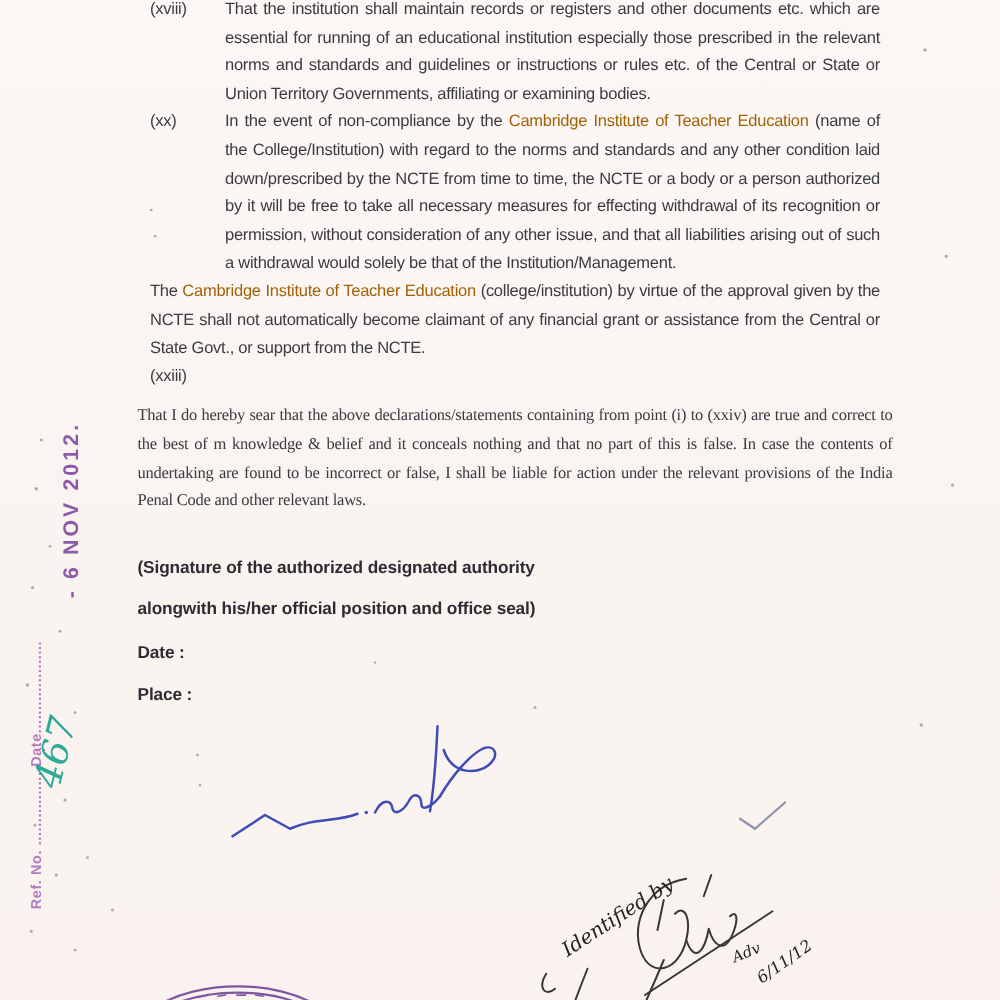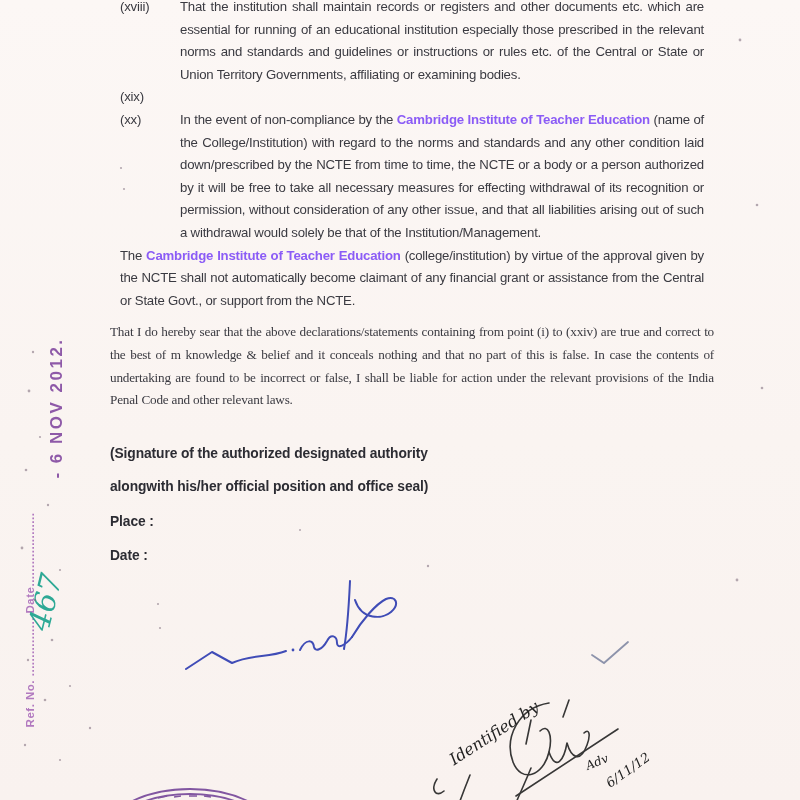--- a/index.html
+++ b/index.html
@@ -12,21 +12,21 @@
 
   
   .doc{
     position:absolute;left:0;top:-4px;width:800px;
     color:#3a3a41;font-size:13.2px;letter-spacing:-0.2px;line-height:22.6px;
   }
   .clauses{margin-left:120px;width:584px;}
   .clause{display:flex;}
   .clause .num{flex:0 0 60px;}
   .clause .txt{flex:1;text-align:justify;text-align-last:left;}
-  .clause .txt b{color:#8b5cf6;font-weight:700;}
+  .clause .txt b{color:#a16207;font-weight:400;}
   .closing{
     margin-left:110px;width:604px;margin-top:9px;
     text-align:justify;text-align-last:left;font-family:Liberation Serif, serif;
   }
   .sigblock{margin-left:110px;margin-top:31px;font-weight:700;color:#2c2c33;font-size:13.8px;letter-spacing:-0.1px;}
   .sigline{margin-bottom:11px;}
   .fieldlabel{margin-top:12px;}
 
   
   .stamp-date{
@@ -62,49 +62,49 @@
 <div class="page">
 
   <div class="doc">
     <div class="clauses" id="clause-list">
     <div class="clause">
       <span class="num">(xviii)</span>
       <span class="txt"><span>That the institution shall maintain records or registers and other documents etc. which are essential for running of an educational institution especially those prescribed in the relevant norms and standards and guidelines or instructions or rules etc. of the Central or State or Union Territory Governments, affiliating or examining bodies.</span></span>
     </div>
 
     <div class="clause">
-      <span class="num">(xix)</span>
     </div>
 
     <div class="clause">
       <span class="num">(xx)</span>
       <span class="txt"><span>In the event of non-compliance by the </span><b>Cambridge Institute of Teacher Education</b><span> (name of the College/Institution) with regard to the norms and standards and any other condition laid down/prescribed by the NCTE from time to time, the NCTE or a body or a person authorized by it will be free to take all necessary measures for effecting withdrawal of its recognition or permission, without consideration of any other issue, and that all liabilities arising out of such a withdrawal would solely be that of the Institution/Management.</span></span>
     </div>
 
     <div class="clause">
     </div>
 
     <div class="clause">
       <span class="txt"><span>The </span><b>Cambridge Institute of Teacher Education</b><span> (college/institution) by virtue of the approval given by the NCTE shall not automatically become claimant of any financial grant or assistance from the Central or State Govt., or support from the NCTE.</span></span>
     </div>
 
     <div class="clause">
+      <span class="num">(xxiii)</span>
     </div>
 
     <div class="clause">
     </div>
   </div>
 
     <p class="closing">That I do hereby sear that the above declarations/statements containing from point (i) to (xxiv) are true and correct to the best of m knowledge &amp; belief and it conceals nothing and that no part of this is false. In case the contents of undertaking are found to be incorrect or false, I shall be liable for action under the relevant provisions of the India Penal Code and other relevant laws.</p>
 
     <div class="sigblock">
       <div class="sigline">(Signature of the authorized designated authority</div>
       <div class="sigline">alongwith his/her official position and office seal)</div>
+      <div class="fieldlabel">Date :</div>
       <div class="fieldlabel">Place :</div>
-      <div class="fieldlabel">Date :</div>
     </div>
   </div>
 
   <div class="stamp-date" style="color:#7c3f9c">- 6 NOV 2012.</div>
 
   <div class="stamp-ref" style="color:#a05cb4">Ref. No. ................  Date....................</div>
 
   <div class="hw-467" style="color:#18a18c">467</div>
 
   <div class="hw hw-identified">Identified by</div>

